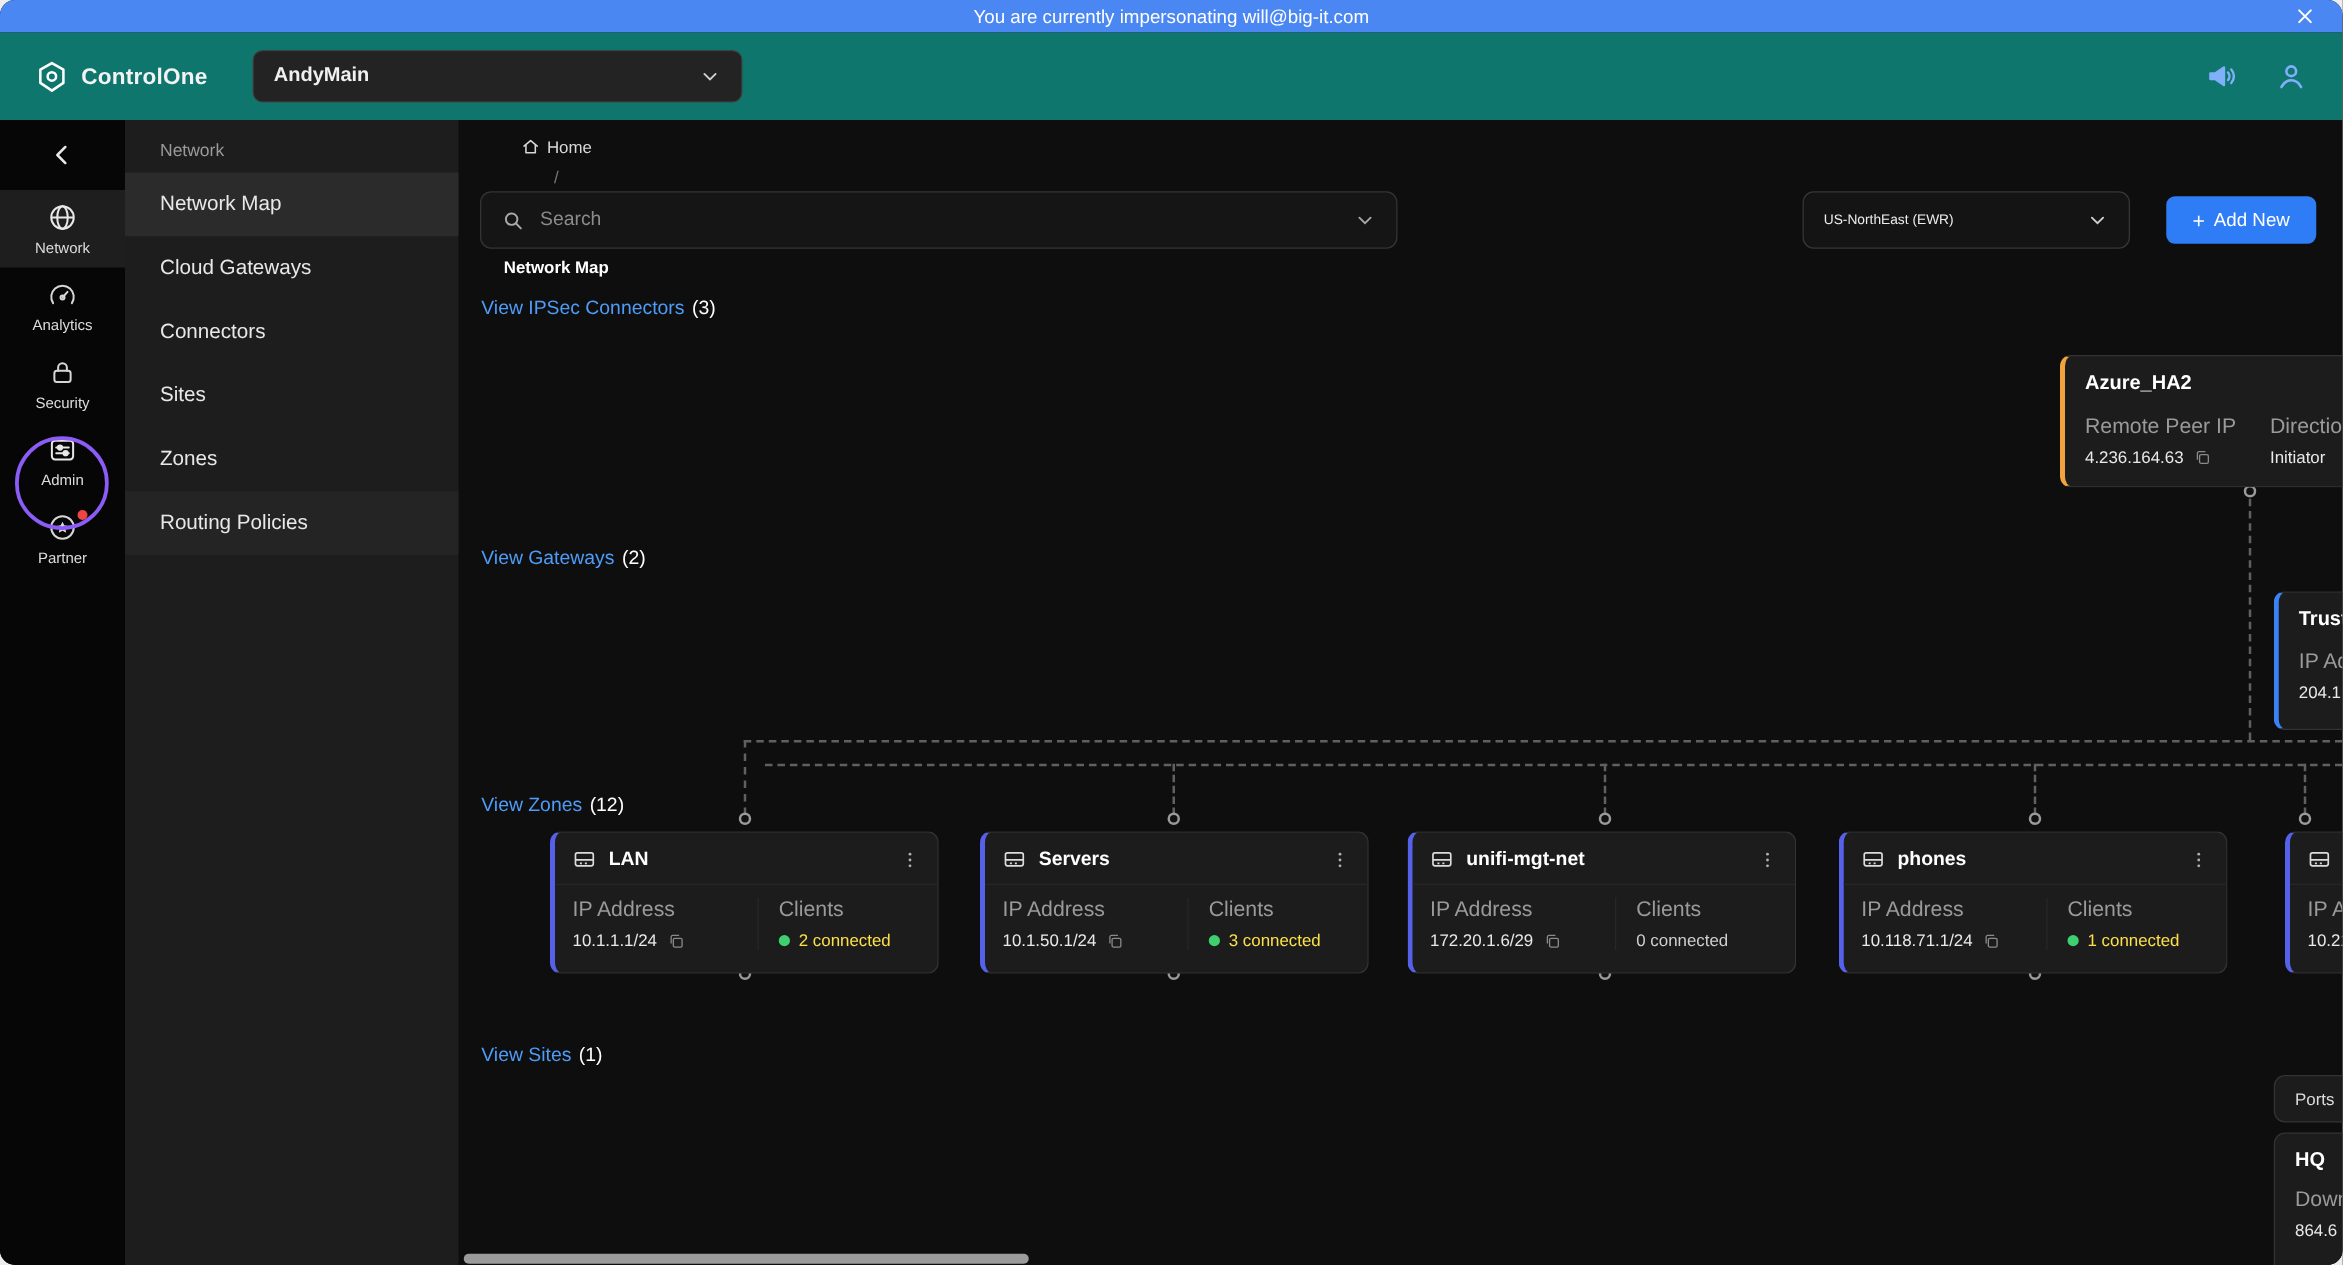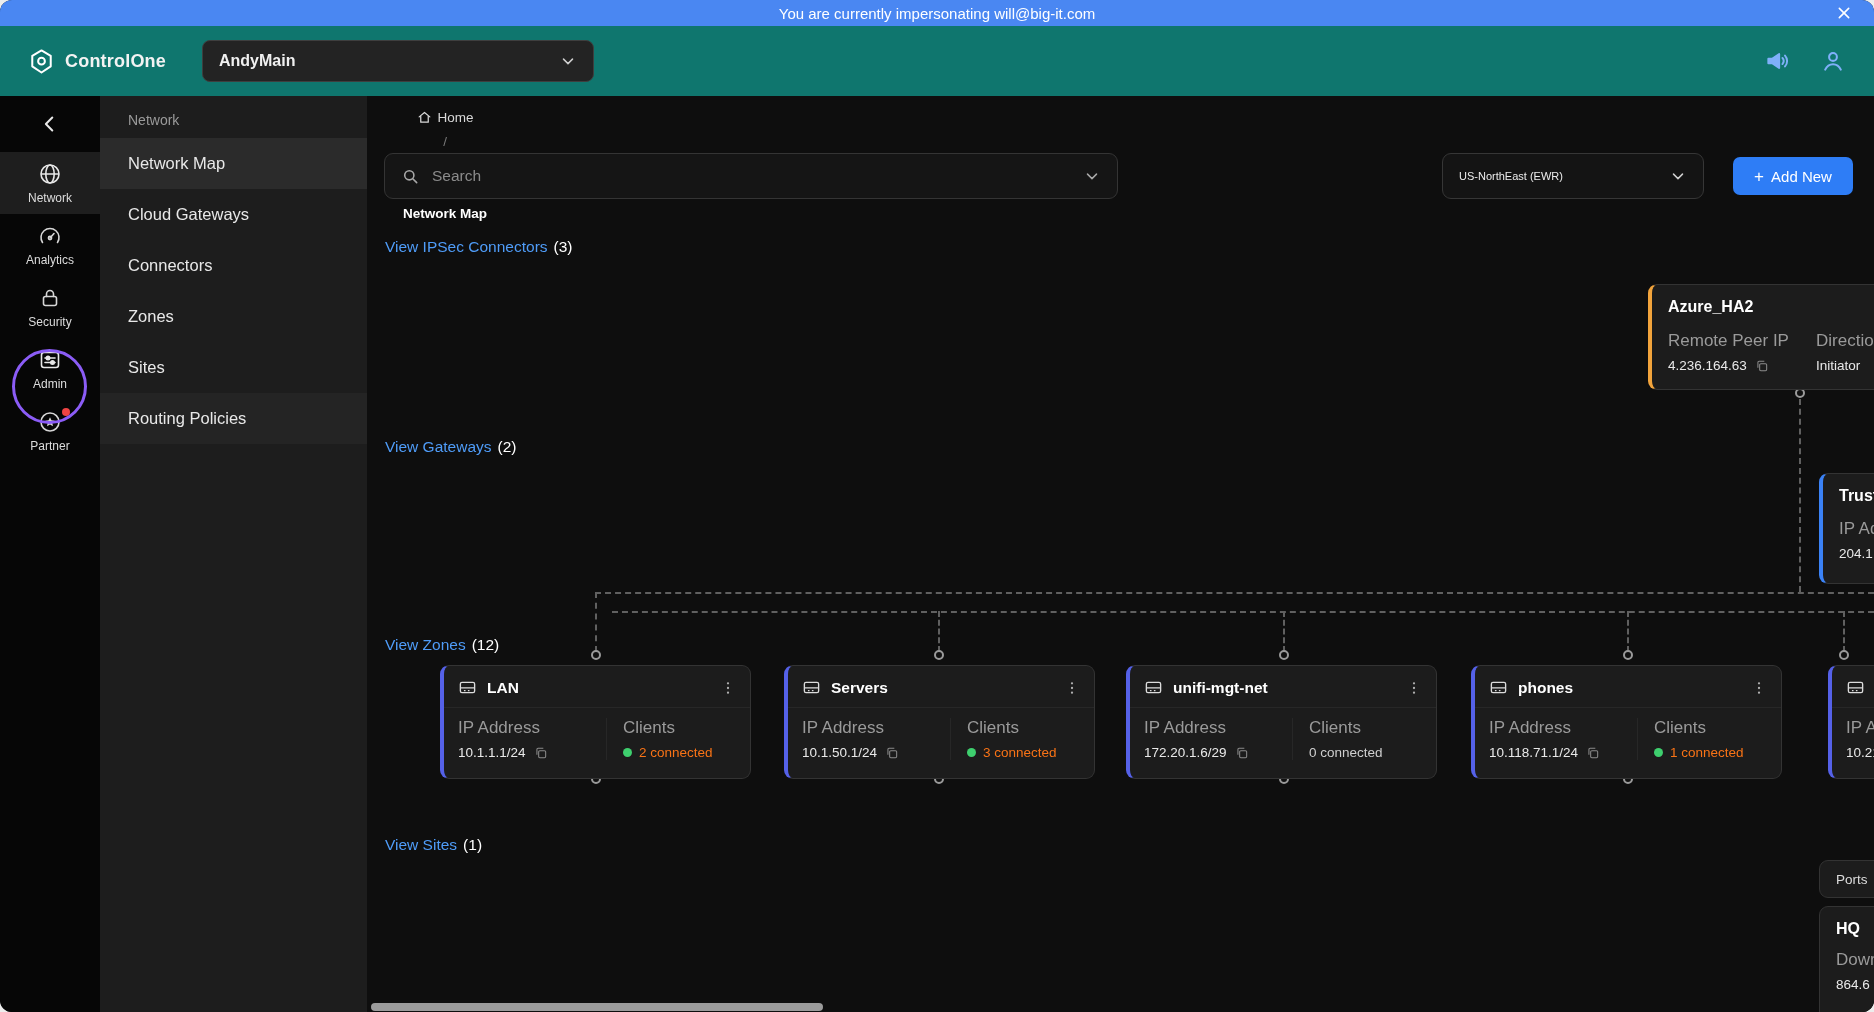--- a/index.html
+++ b/index.html
@@ -87,21 +87,21 @@
 
   
   .zone-card { top:569px; width:311px; height:114px; }
   .zone-head { display:flex; align-items:center; gap:10px; padding:12px 14px 10px; }
   .zone-icon { width:19px; height:19px; color:#dcdcdc; }
   .zone-name { font-size:15.5px; font-weight:700; color:#fff; }
   .zone-menu { margin-left:auto; width:16px; height:16px; color:#b0b0b0; cursor:pointer; }
   .zone-body { display:flex; padding:4px 14px 0; border-top:1px solid #272727; padding-top:10px; }
   .zone-col { display:flex; flex-direction:column; gap:7px; width:148px; }
   .zone-col.second { border-left:1px solid #272727; padding-left:16px; width:auto; }
-  .clients-value { display:flex; align-items:center; gap:7px; font-size:13.5px; color:#f97316; }
+  .clients-value { display:flex; align-items:center; gap:7px; font-size:13.5px; color:#fde047; }
   .clients-value .dot { width:9px; height:9px; border-radius:50%; background:#3ecf6e; }
   .clients-value.offline { color:#cfcfcf; }
 
   
   .ports-box { left:1452px; top:764px; width:260px; height:38px; display:flex; align-items:center; padding:0 16px; font-size:13.5px; color:#dddddd; }
   .hq-card { left:1452px; top:810px; width:260px; height:200px; padding:13px 16px; }
   .hq-card .field { margin-top:12px; }
 
   .hscrollbar { position:absolute; left:4px; top:907px; width:452px; height:8px; background:#9b9b9b; border-radius:4px; cursor:pointer; }
 
@@ -220,22 +220,22 @@
 
     <span class="admin-ring"></span>
 
   </div>
 
   <div class="sidebar">
     <div class="sidebar-title">Network</div>
     <div class="side-item active">Network Map</div>
     <div class="side-item">Cloud Gateways</div>
     <div class="side-item">Connectors</div>
+    <div class="side-item">Sites</div>
     <div class="side-item">Zones</div>
-    <div class="side-item">Sites</div>
     <div class="side-item hovered">Routing Policies</div>
   </div>
 
   <div class="main">
 
     <div class="breadcrumb">
       <span class="bc-home">
         <span>
           <svg viewBox="0 0 24 24" width="15" height="15" fill="none" stroke="#d8d8d8" stroke-width="2" stroke-linecap="round" stroke-linejoin="round">
               <path d="M3.5 11L12 4l8.5 7"></path>

